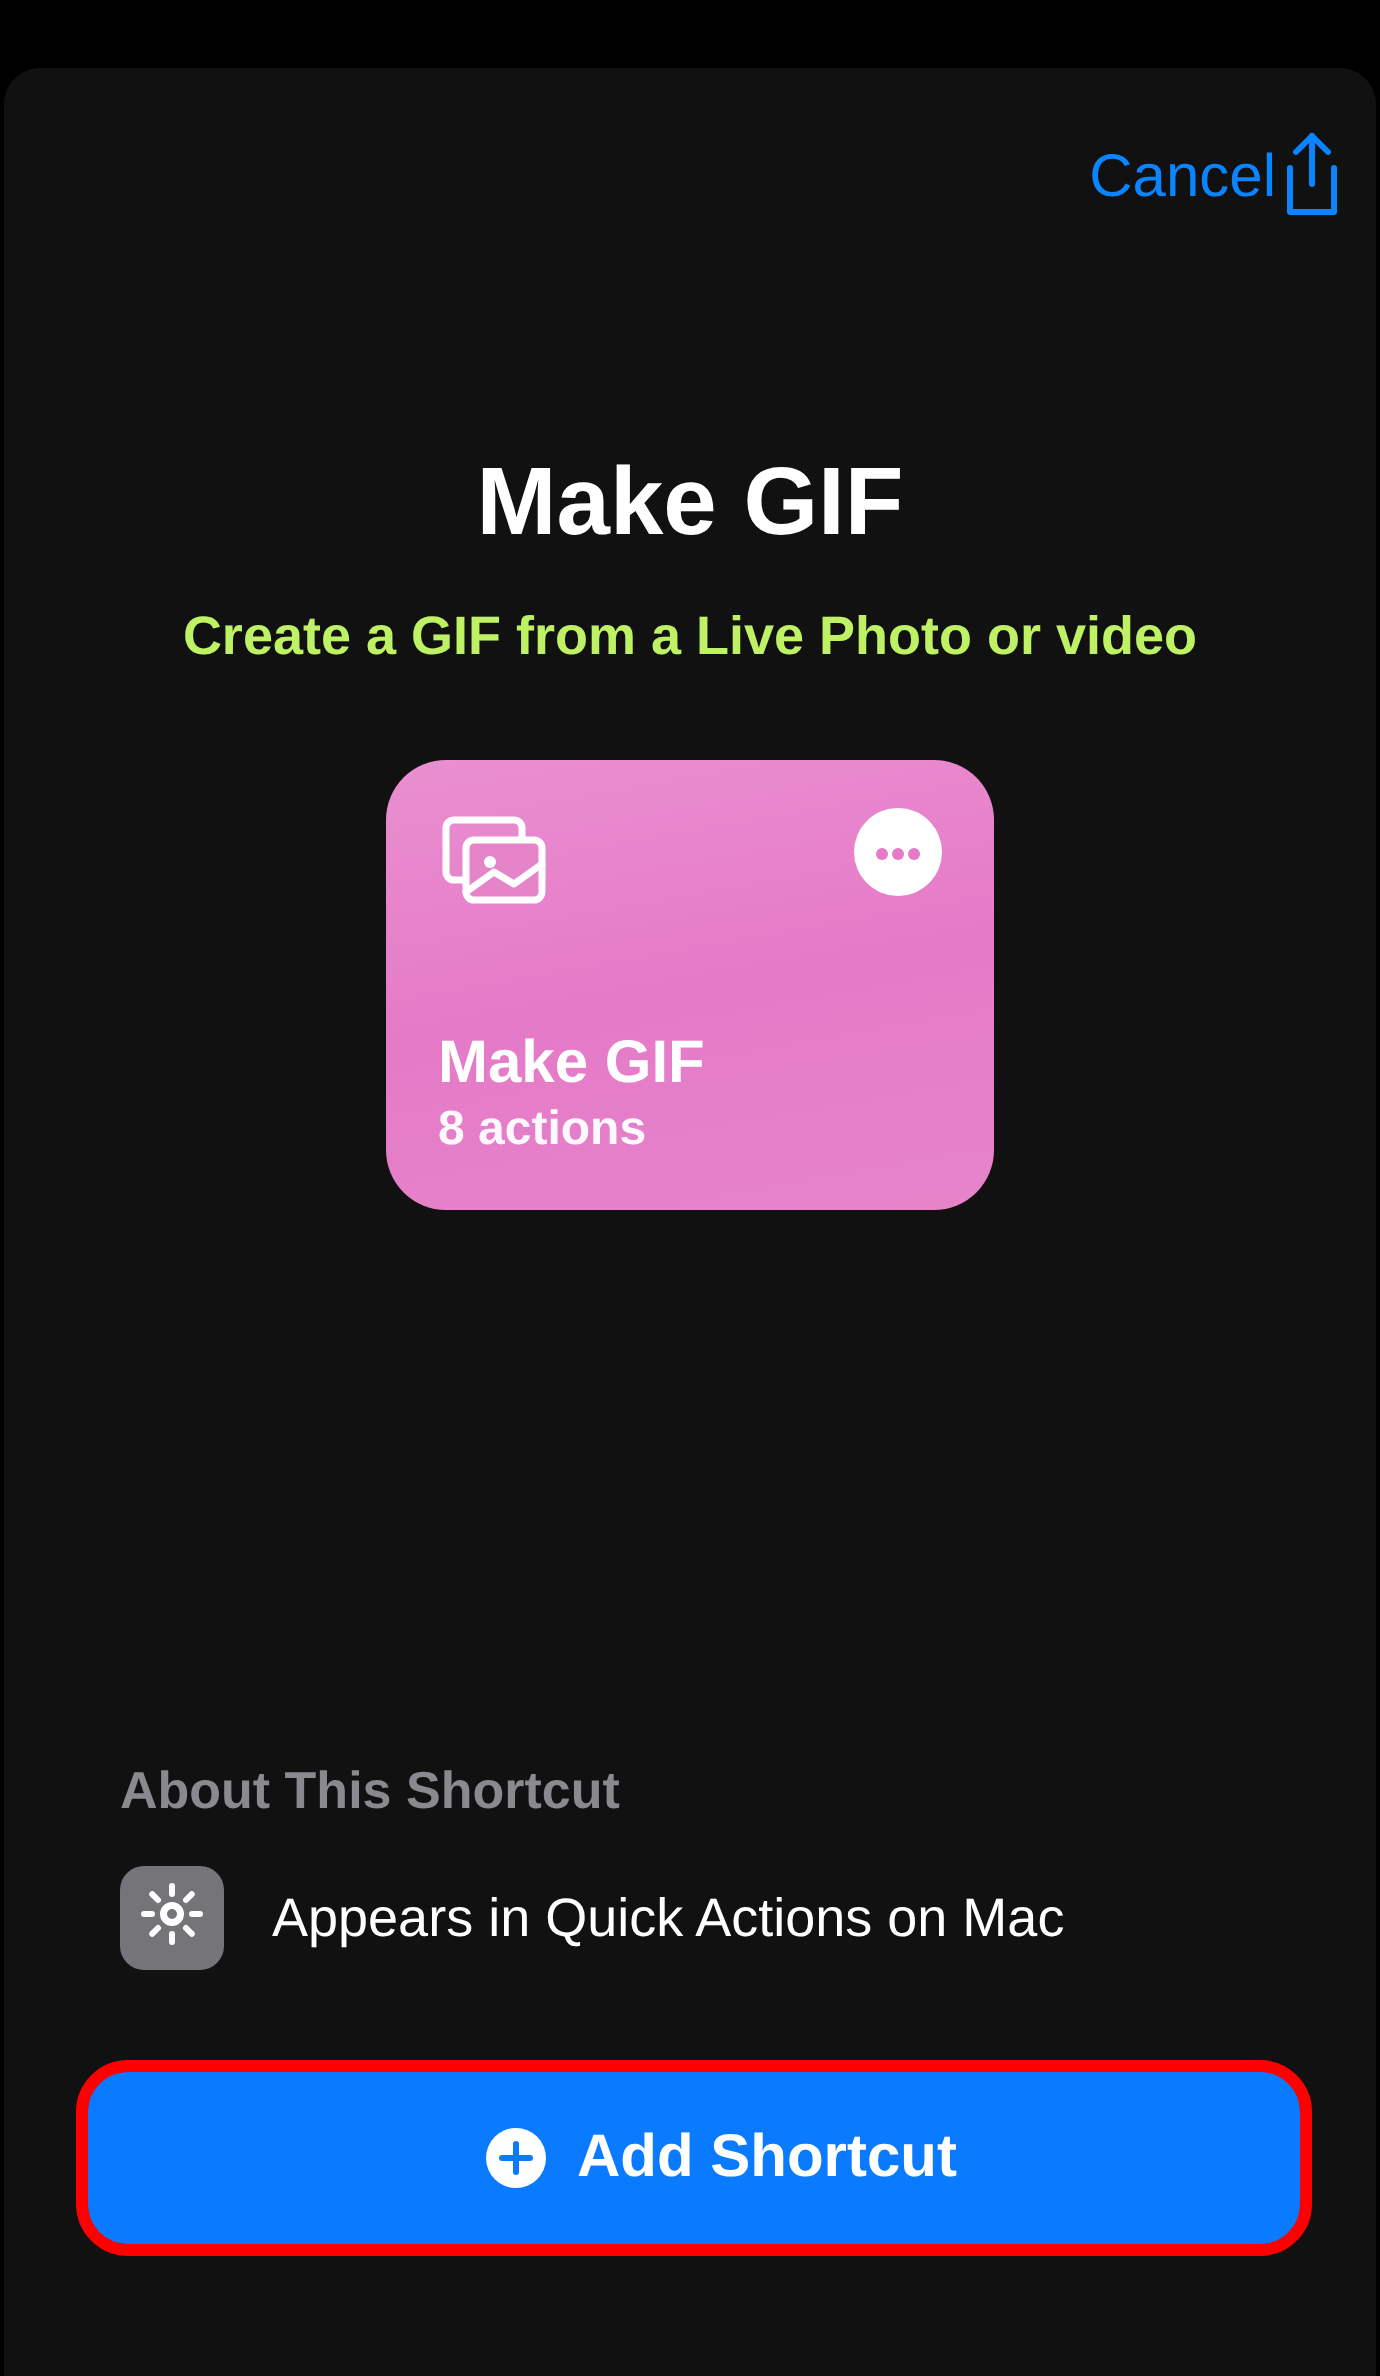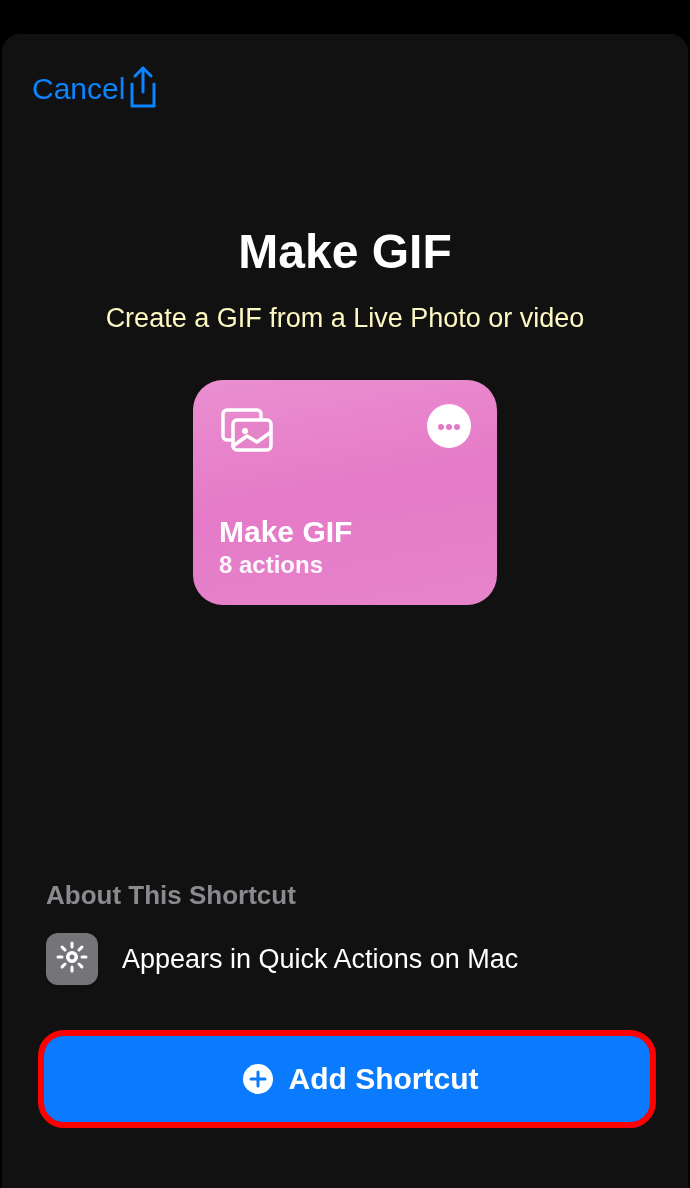--- a/index.html
+++ b/index.html
@@ -20,21 +20,21 @@
       position: absolute;
       top: 34px;
       left: 2px;
       right: 2px;
       bottom: 0;
       background: #111112;
       border-radius: 18px 18px 0 0;
     }
     .header {
       display: flex;
-      justify-content: flex-start;
+      justify-content: flex-end;
       align-items: center;
       padding: 30px 14px 0 30px;
       height: 80px;
     }
     .cancel {
       color: #0a84ff;
       font-size: 30px;
       font-weight: 400;
       background: none;
       border: none;
@@ -59,23 +59,23 @@
       padding: 0 30px;
     }
     .title {
       color: #fff;
       font-size: 48px;
       font-weight: 700;
       letter-spacing: 0;
     }
     .subtitle {
       margin-top: 24px;
-      color: #fef9c3;
+      color: #bef264;
       font-size: 27px;
-      font-weight: 400;
+      font-weight: 700;
     }
     .card-wrap {
       margin-top: 46px;
       display: flex;
       justify-content: center;
     }
     .card {
       width: 304px;
       height: 225px;
       border-radius: 30px;
@@ -123,21 +123,21 @@
       opacity: 0.95;
       font-size: 24px;
       font-weight: 700;
       margin-top: 2px;
     }
     .about {
       position: absolute;
       left: 0;
       right: 0;
       top: 846px;
-      padding: 0 44px;
+      padding: 0 58px;
     }
     .about-header {
       color: #8a8a8e;
       font-size: 26px;
       font-weight: 600;
     }
     .about-row {
       margin-top: 22px;
       display: flex;
       align-items: center;

